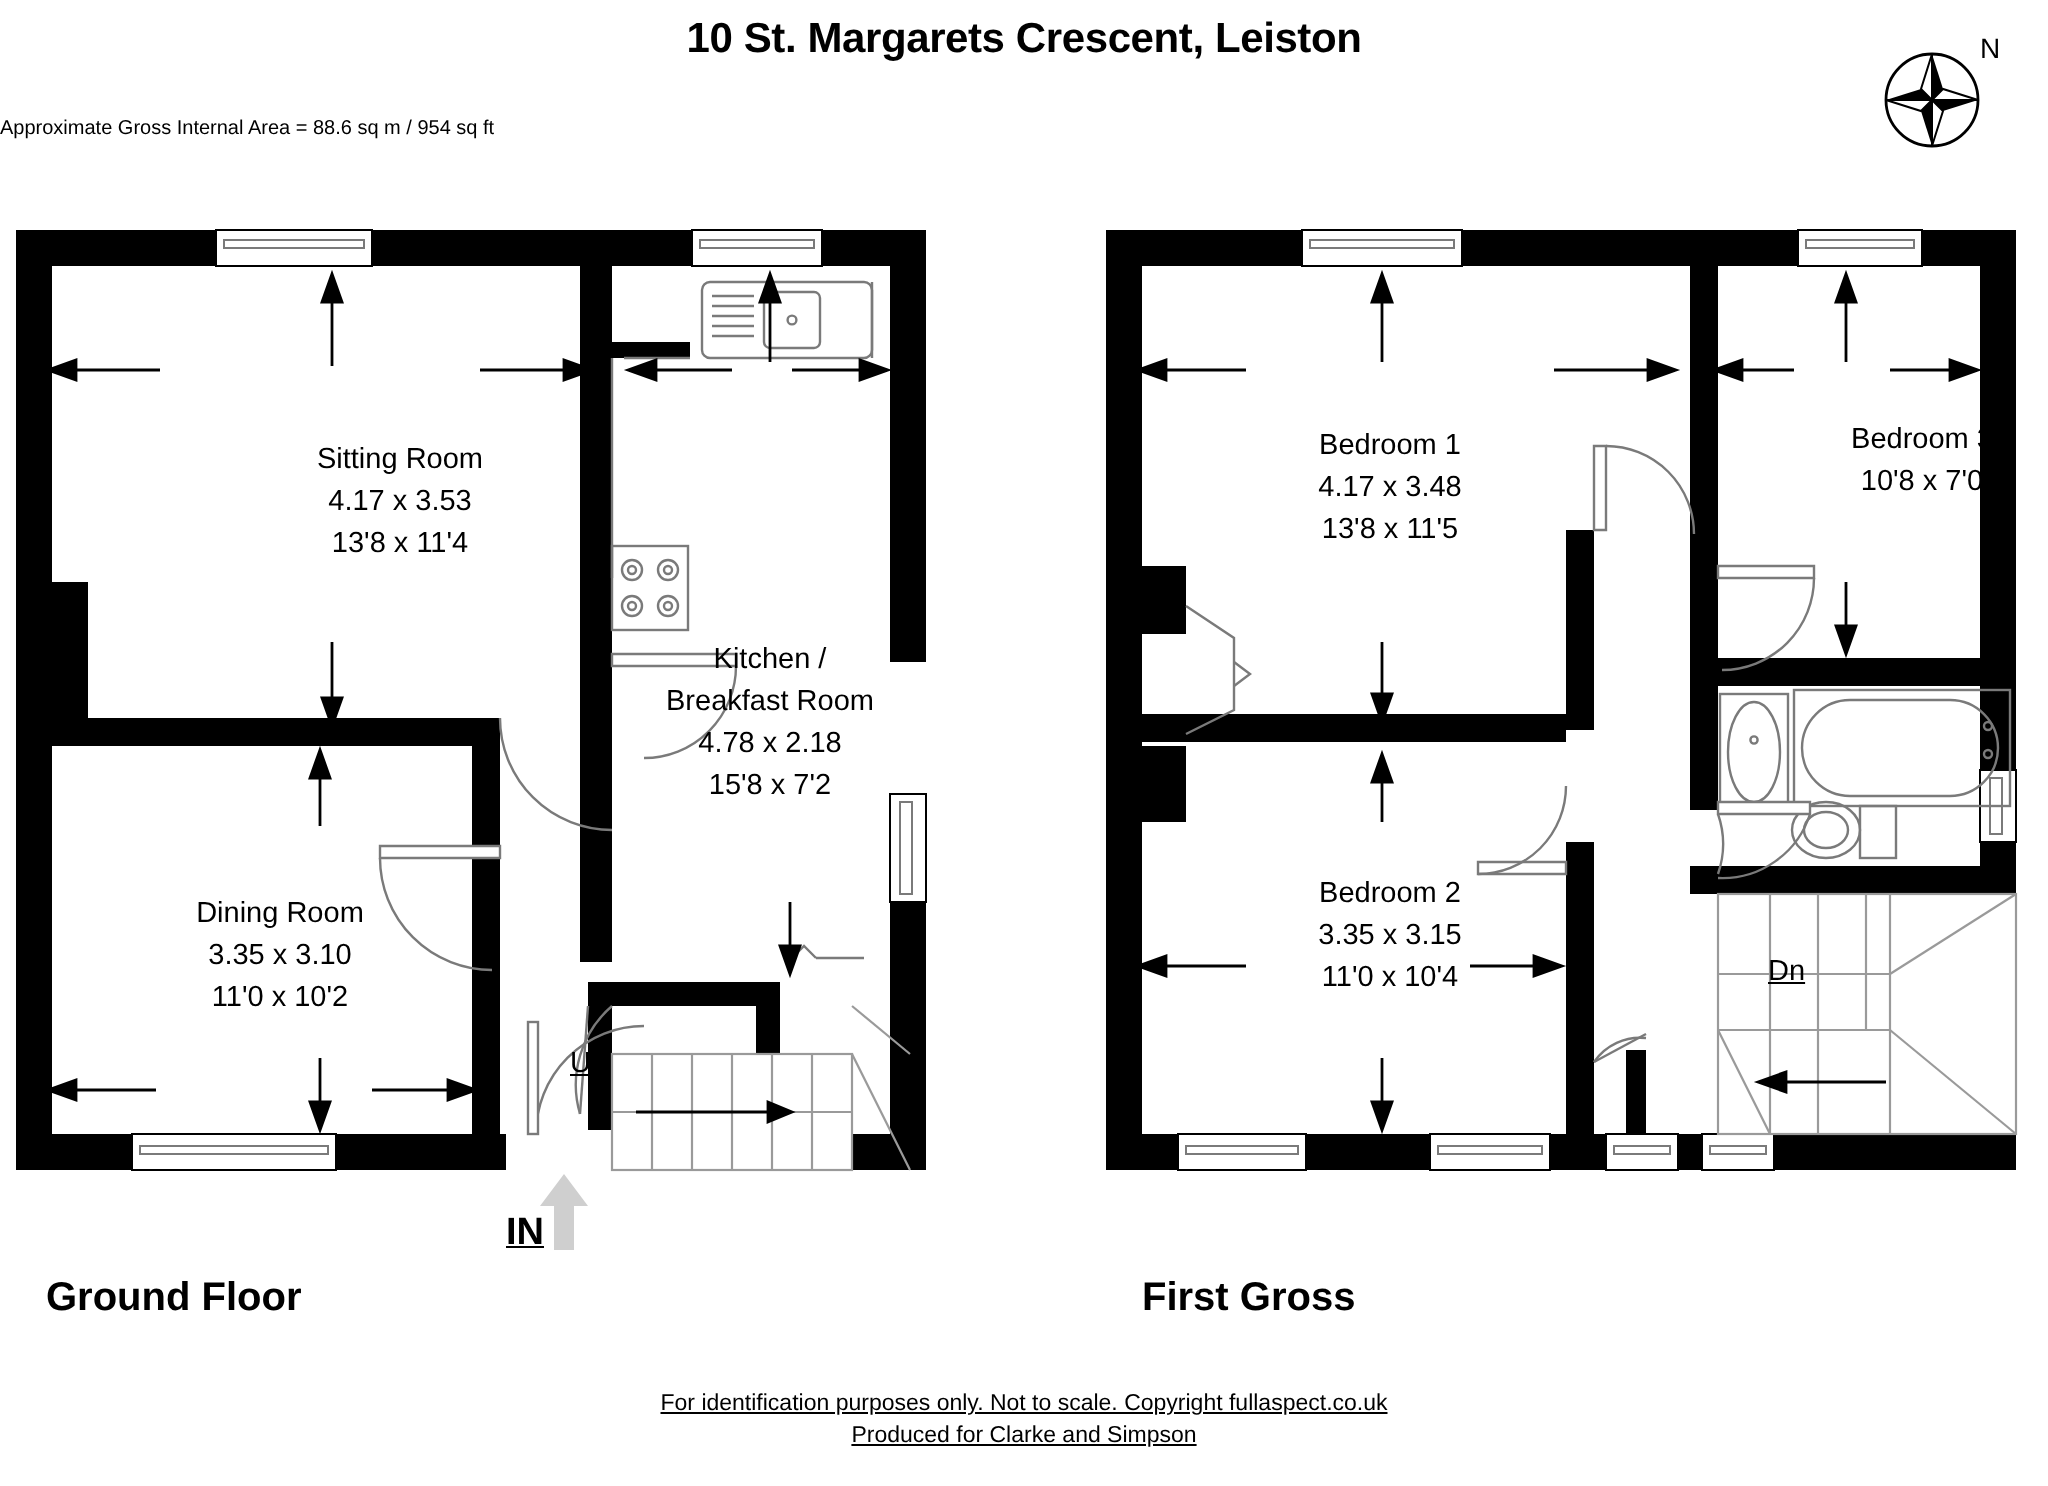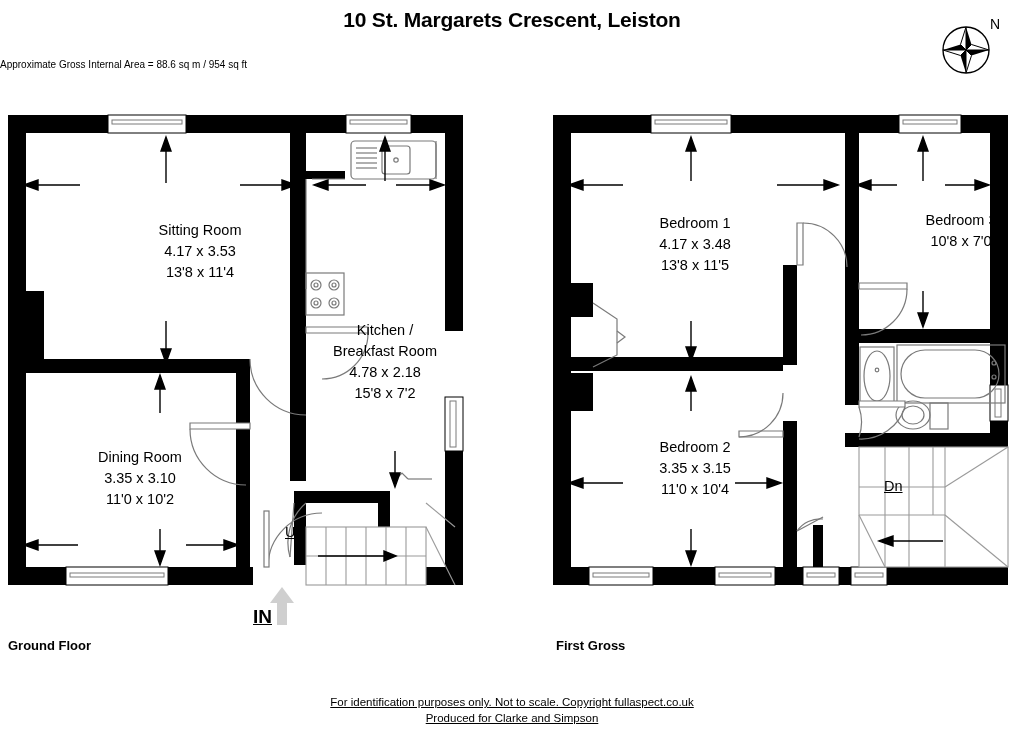--- a/index.html
+++ b/index.html
@@ -26,21 +26,21 @@
   }
 
   
   .compass{position:absolute;left:938px;top:16px;width:80px;height:62px;}
   .compass .nlabel{
     position:absolute;left:52px;top:0px;font-size:14px;font-weight:normal;
   }
 
   
   .floor-caption{
-    position:absolute;font-size:13px;font-weight:bold;
+    position:absolute;font-size:20px;font-weight:bold;margin-left:15px;
   }
   #gf-caption{left:8px;top:638px;}
   #ff-caption{left:556px;top:638px;}
 
   
   .footer{
     position:absolute;left:0;top:694px;width:1024px;text-align:center;
     font-size:11.5px;line-height:16px;text-decoration:underline;
   }
 

